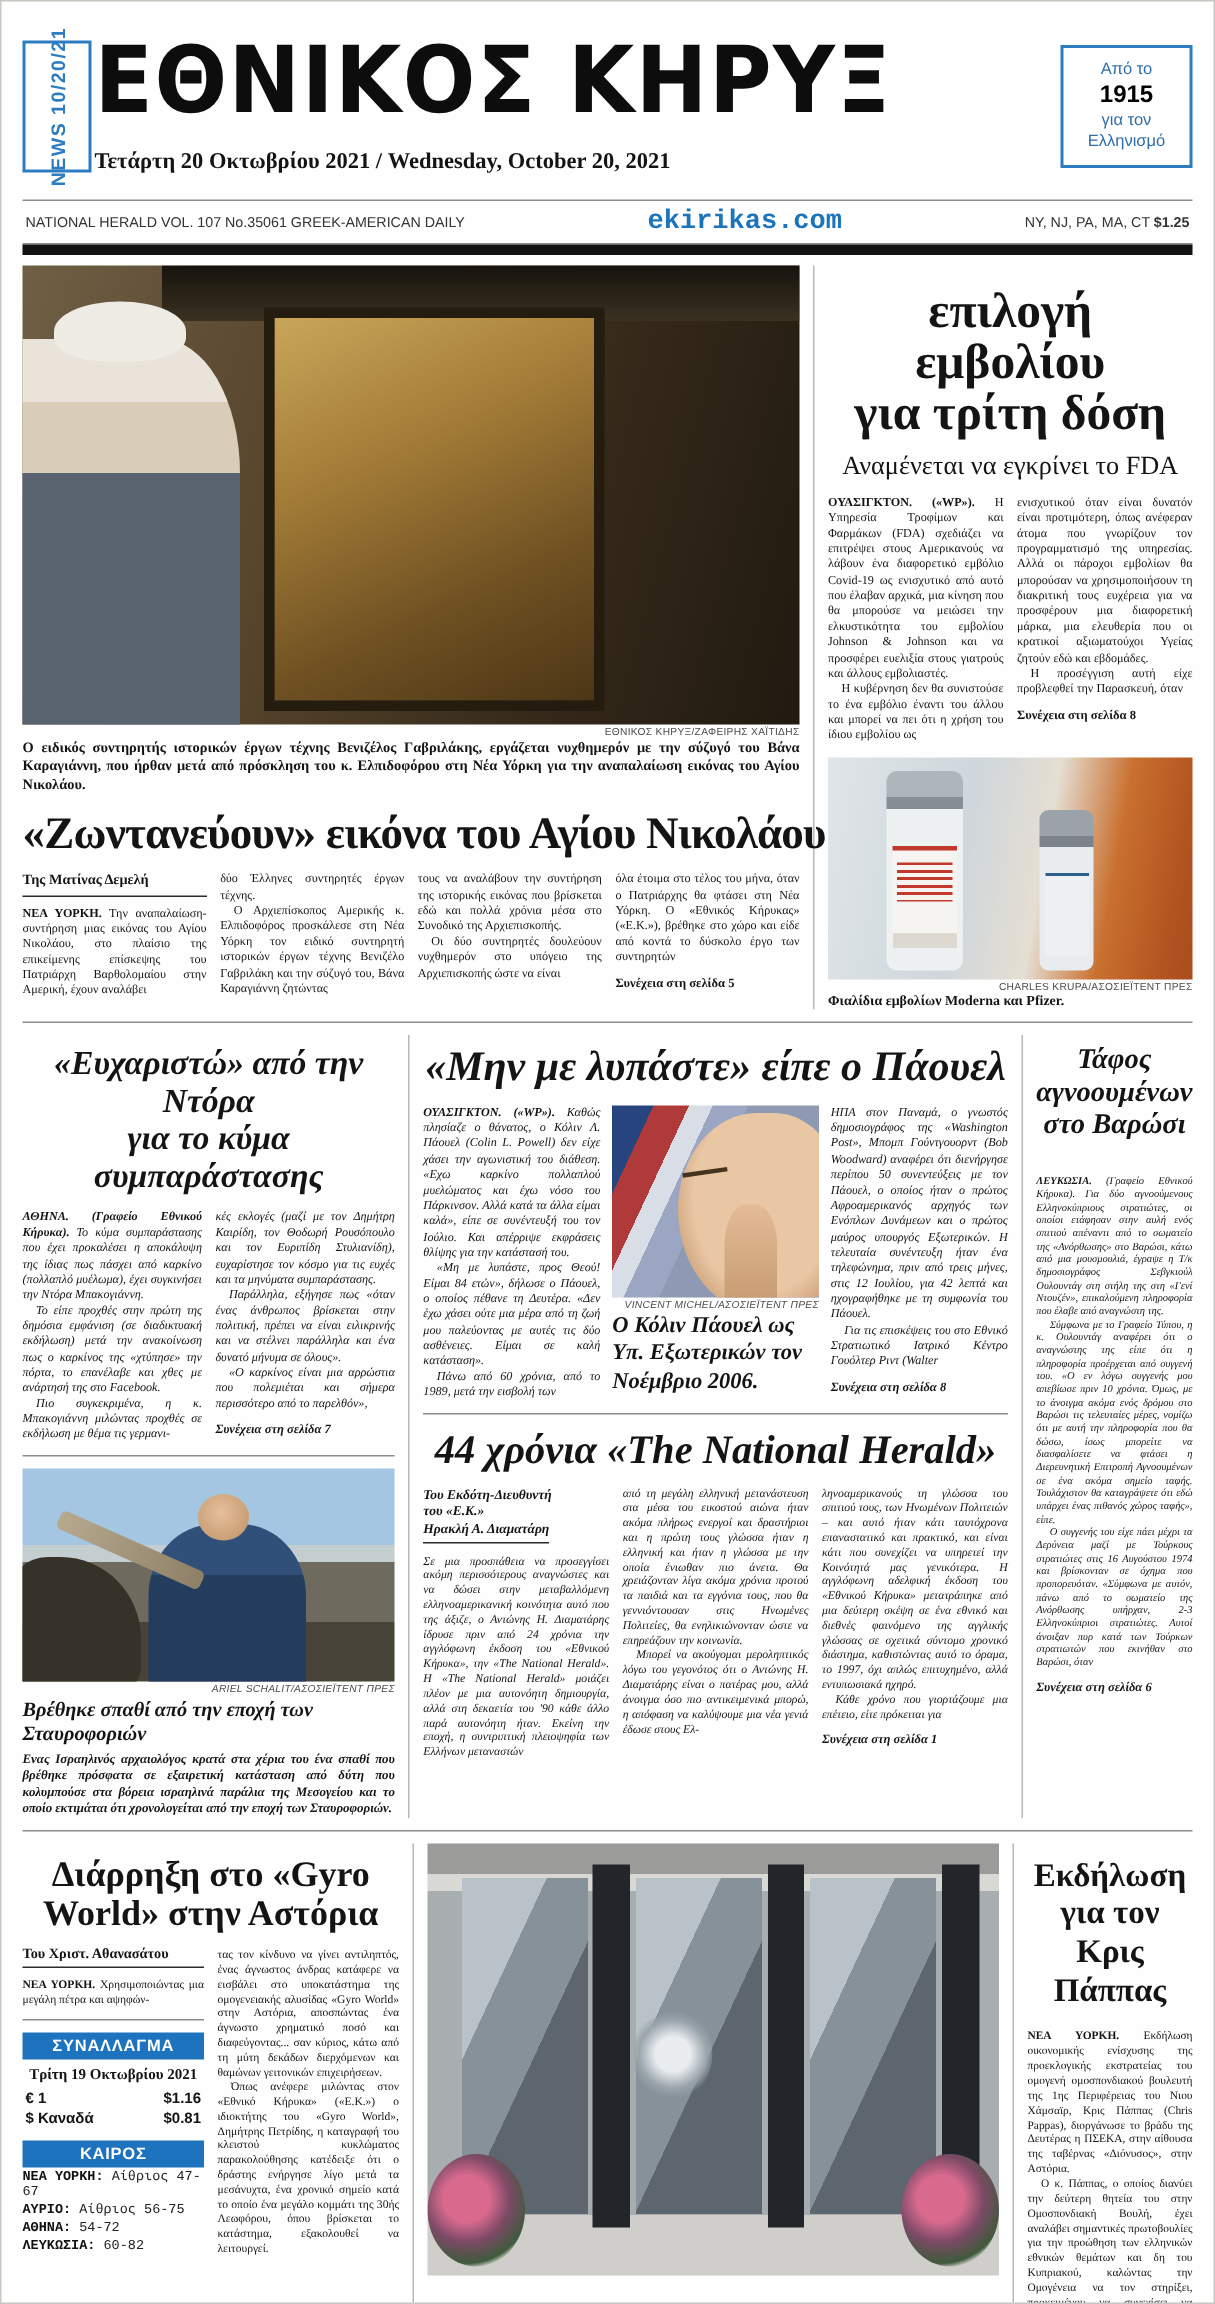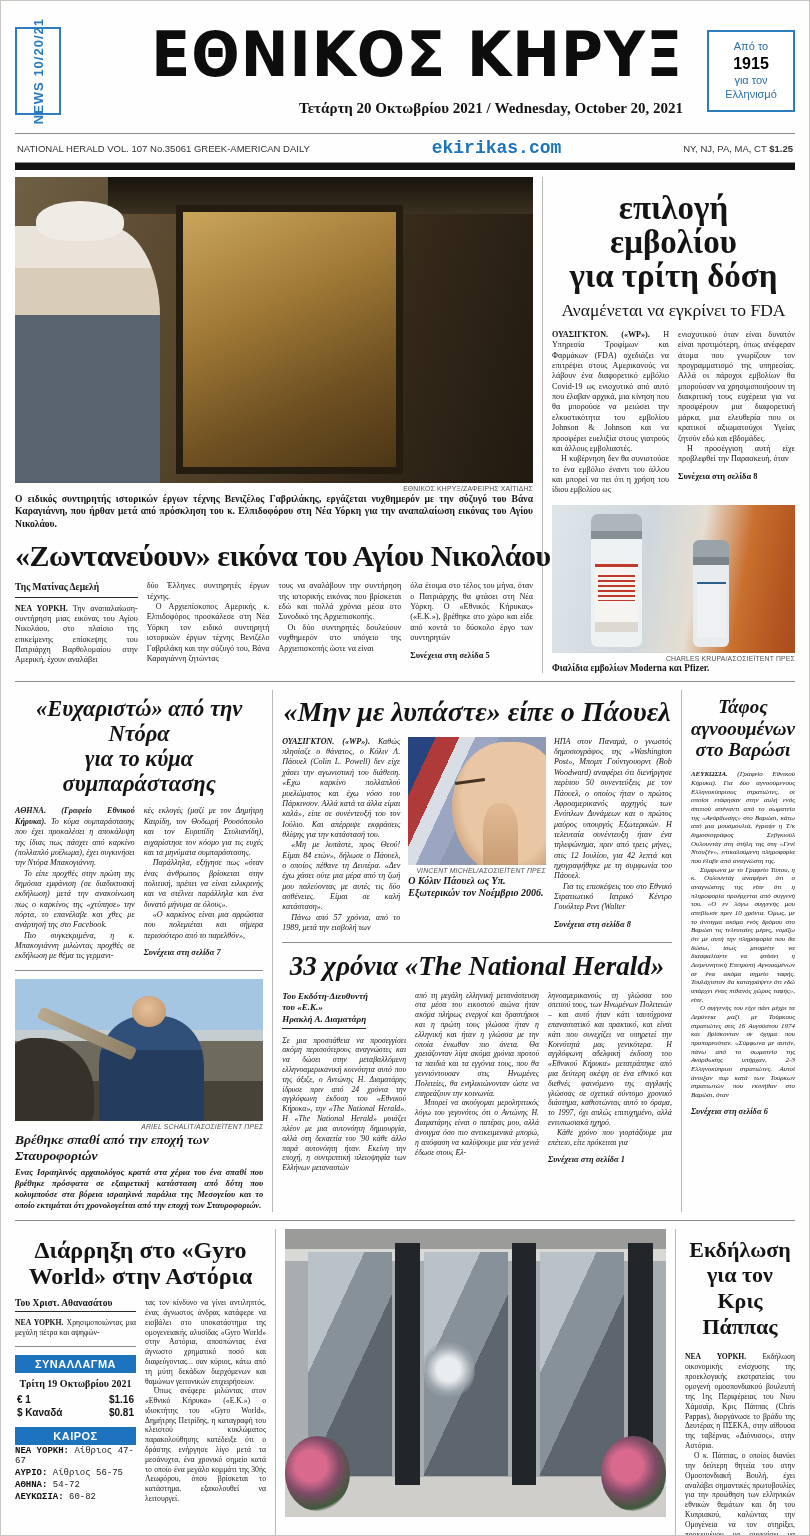--- a/index.html
+++ b/index.html
@@ -5,21 +5,21 @@
   html,body{margin:0;padding:0;background:#dddcd8;}
   .page{width:810px;height:1536px;margin:0 auto;background:#fefefe;border:1px solid #c8c7c2;
         box-sizing:border-box;padding:18px 14px 0 14px;position:relative;overflow:hidden;
         font-family:"Liberation Serif",serif;color:#141414;}
   
   .masthead{display:flex;align-items:center;justify-content:space-between;height:104px;}
   .badge{border:2px solid #2d7cc0;color:#2d7cc0;box-sizing:border-box;background:#fff;}
   .news-badge{width:46px;height:88px;display:flex;align-items:center;justify-content:center;}
   .news-badge span{writing-mode:vertical-rl;transform:rotate(180deg);font-family:"Liberation Sans",sans-serif;
         font-weight:bold;font-size:13px;letter-spacing:1px;color:#2d7cc0;white-space:nowrap;}
-  .title-wrap{flex:1;text-align:right;padding:0 24px;}
+  .title-wrap{flex:1;text-align:left;padding:0 2px;}
   .paper-title{font-family:"DejaVu Sans",sans-serif;font-weight:bold;font-size:57px;line-height:1;
         letter-spacing:1px;transform:scaleY(1.08);color:#0d0d0d;}
   .date-line{font-size:15px;font-weight:bold;margin-top:17px;}
   .since-badge{width:88px;padding:8px 4px;text-align:center;font-family:"Liberation Sans",sans-serif;
         color:#2d6da8;font-size:11px;line-height:1.25;}
   .since-badge .yr{font-size:16px;font-weight:bold;color:#000000;}
   
   .info-row{border-top:1px solid #8c8c88;border-bottom:1px solid #8c8c88;margin-top:10px;
         display:flex;justify-content:space-between;align-items:center;padding:4px 2px;
         font-family:"Liberation Sans",sans-serif;font-size:9.5px;color:#333;}
@@ -80,22 +80,22 @@
   .powell-grid{display:flex;gap:8px;}
   .powell-colL,.powell-colR{width:118px;min-width:0;}
   .powell-mid{flex:1;min-width:0;}
   .ph-powell{height:128px;
         background:linear-gradient(115deg,#27447e 0 14%,#b03a3a 14% 26%,#d8dde6 26% 34%,#9aa6c2 34% 46%,#8e99b4 46% 100%);}
   .pw-face{position:absolute;right:-12%;top:4%;width:80%;height:105%;border-radius:48% 42% 40% 52%;
         background:radial-gradient(ellipse at 52% 42%,#e9c6a4 0 58%,#cfa67f 76%,#ab8260 100%);}
   .pw-glasses{position:absolute;right:44%;top:34%;width:22%;height:3px;background:#44331f;transform:rotate(-8deg);}
   .pw-hand{position:absolute;right:20%;bottom:-4%;width:26%;height:52%;border-radius:40% 40% 0 0;
         background:linear-gradient(180deg,#e3bb95,#c79b72);}
-  .powell-caption{font-size:10px;font-weight:bold;line-height:1.25;margin-top:1px;}
-  .varosi-headline{font-size:19px;font-weight:bold;text-align:center;line-height:1.15;margin:6px 0 9px;}
+  .powell-caption{font-size:15px;font-weight:bold;line-height:1.25;margin-top:1px;}
+  .varosi-headline{font-size:19px;font-weight:bold;text-align:center;line-height:1.15;margin:6px 0 22px;}
   .varosi-headline span{display:block;}
   .varosi-txt{font-size:7px;line-height:1.24;}
   
   .ph-sword{height:142px;margin-top:2px;
         background:linear-gradient(180deg,#a4c6e2 0 36%,#c4cdd0 36% 44%,#6e6a5e 44% 72%,#474338 72% 100%);}
   .sw-rock{position:absolute;left:-4%;bottom:-6%;width:36%;height:64%;background:#36322a;border-radius:30% 60% 20% 0;}
   .sw-person{position:absolute;left:34%;top:26%;width:42%;height:80%;border-radius:42% 42% 0 0;
         background:linear-gradient(180deg,#30507a 0 30%,#243d5f 30% 100%);}
   .sw-head{position:absolute;left:47%;top:12%;width:14%;height:22%;border-radius:50%;
         background:radial-gradient(circle at 45% 40%,#e5c09b,#bd9166);}
@@ -270,41 +270,41 @@
       <div class="sword-cap">Ενας Ισραηλινός αρχαιολόγος κρατά στα χέρια του ένα σπαθί που βρέθηκε πρόσφατα σε εξαιρετική κατάσταση από δύτη που κολυμπούσε στα βόρεια ισραηλινά παράλια της Μεσογείου και το οποίο εκτιμάται ότι χρονολογείται από την εποχή των Σταυροφοριών.</div>
     </div>
 
     <div class="mid-center vdiv-r">
       <div class="powell-headline">«Μην με λυπάστε» είπε ο Πάουελ</div>
       <div class="powell-grid">
         <div class="powell-colL body-txt">
           <p><b>ΟΥΑΣΙΓΚΤΟΝ. («WP»).</b>
             <span>Καθώς πλησίαζε ο θάνατος, ο Κόλιν Λ. Πάουελ (Colin L. Powell) δεν είχε χάσει την αγωνιστική του διάθεση. «Εχω καρκίνο πολλαπλού μυελώματος και έχω νόσο του Πάρκινσον. Αλλά κατά τα άλλα είμαι καλά», είπε σε συνέντευξή του τον Ιούλιο. Και απέρριψε εκφράσεις θλίψης για την κατάστασή του.</span></p>
           <p>«Μη με λυπάστε, προς Θεού! Είμαι 84 ετών», δήλωσε ο Πάουελ, ο οποίος πέθανε τη Δευτέρα. «Δεν έχω χάσει ούτε μια μέρα από τη ζωή μου παλεύοντας με αυτές τις δύο ασθένειες. Είμαι σε καλή κατάσταση».</p>
-          <p>Πάνω από 57 χρόνια, από το 1989, μετά την εισβολή των</p>
+          <p>Πάνω από 60 χρόνια, από το 1989, μετά την εισβολή των</p>
         </div>
         <div class="powell-mid">
           <div class="ph ph-powell">
             <div class="pw-face"></div>
             <div class="pw-glasses"></div>
             <div class="pw-hand"></div>
           </div>
           <div class="credit">VINCENT MICHEL/ΑΣΟΣΙΕΪΤΕΝΤ ΠΡΕΣ</div>
           <div class="powell-caption">Ο Κόλιν Πάουελ ως Υπ. Εξωτερικών τον Νοέμβριο 2006.</div>
         </div>
         <div class="powell-colR body-txt">
           <p>ΗΠΑ στον Παναμά, ο γνωστός δημοσιογράφος της «Washington Post», Μπομπ Γούντγουορντ (Bob Woodward) αναφέρει ότι διενήργησε περίπου 50 συνεντεύξεις με τον Πάουελ, ο οποίος ήταν ο πρώτος Αφροαμερικανός αρχηγός των Ενόπλων Δυνάμεων και ο πρώτος μαύρος υπουργός Εξωτερικών. Η τελευταία συνέντευξη ήταν ένα τηλεφώνημα, πριν από τρεις μήνες, στις 12 Ιουλίου, για 42 λεπτά και ηχογραφήθηκε με τη συμφωνία του Πάουελ.</p>
           <p>Για τις επισκέψεις του στο Εθνικό Στρατιωτικό Ιατρικό Κέντρο Γουόλτερ Ριντ (Walter</p>
           <div class="cont">Συνέχεια στη σελίδα 8</div>
         </div>
       </div>
 
       <hr class="rule">
 
-      <div class="herald-headline">33 χρόνια «The National Herald»</div>
+      <div class="herald-headline">44 χρόνια «The National Herald»</div>
       <div class="cols herald-txt" style="text-align:justify;">
         <div>
           <div class="herald-byline">
             <div>Του Εκδότη-Διευθυντή</div>
             <div>του «Ε.Κ.»</div>
             <div class="u">Ηρακλή Α. Διαματάρη</div>
           </div>
           <p style="margin:0;">Σε μια προσπάθεια να προσεγγίσει ακόμη περισσότερους αναγνώστες και να δώσει στην μεταβαλλόμενη ελληνοαμερικανική κοινότητα αυτό που της άξιζε, ο Αντώνης Η. Διαματάρης ίδρυσε πριν από 24 χρόνια την αγγλόφωνη έκδοση του «Εθνικού Κήρυκα», την «The National Herald». Η «The National Herald» μοιάζει πλέον με μια αυτονόητη δημιουργία, αλλά στη δεκαετία του '90 κάθε άλλο παρά αυτονόητη ήταν. Εκείνη την εποχή, η συντριπτική πλειοψηφία των Ελλήνων μεταναστών</p>
         </div>
         <div>

